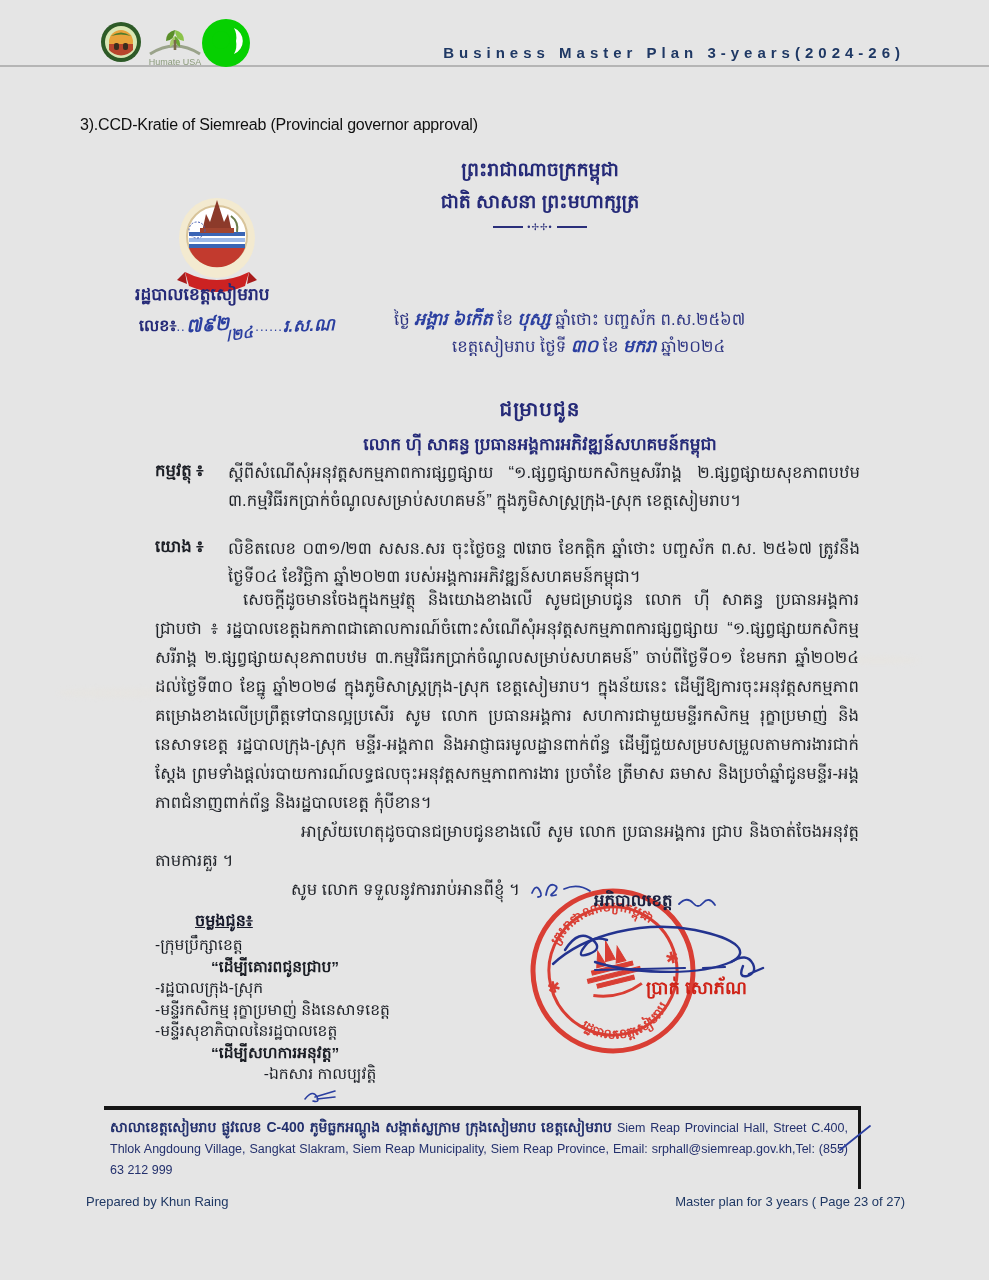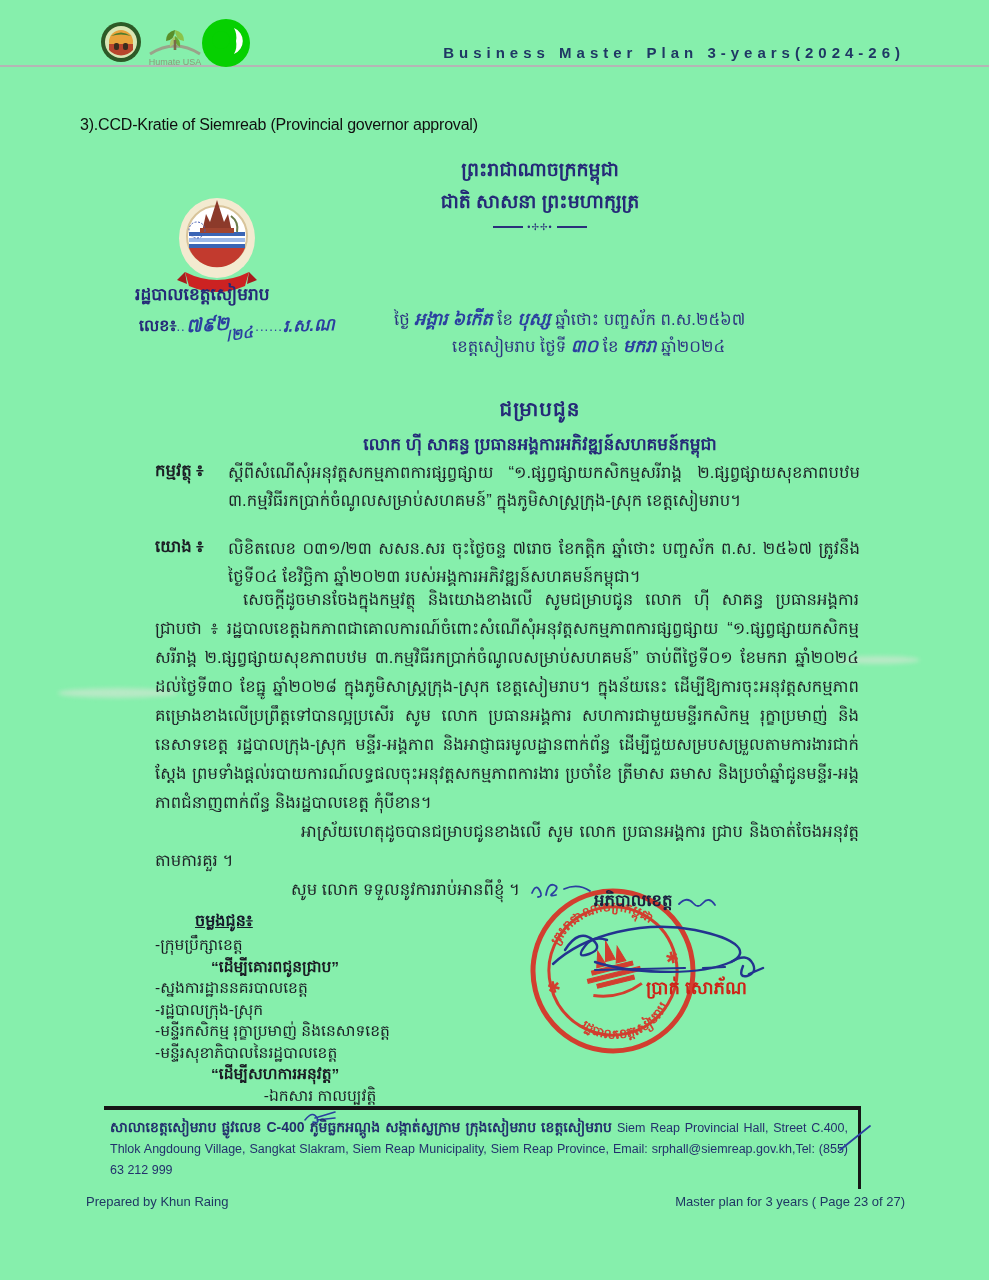--- a/index.html
+++ b/index.html
@@ -1,20 +1,20 @@
 <!DOCTYPE html>
 <html><head>
 <meta charset="utf-8">
 <style>
   * { margin:0; padding:0; box-sizing:border-box; }
   html,body { background:#ffffff; }
   body { font-family:"Liberation Sans", sans-serif; }
   .page {
     position:relative; width:989px; height:1280px; margin:0 auto;
-    background:#86efac; overflow:hidden;
+    background:#e5e5e5; overflow:hidden;
   }
   
   .hdr-rule { position:absolute; left:0; top:65px; width:989px; height:2px; background:#b5b5b5; }
   .logo { position:absolute; }
   .logo-farm { left:100px; top:21px; width:42px; height:42px; }
   .logo-humate { left:146px; top:24px; width:58px; height:44px; }
   .logo-green { left:201px; top:18px; width:50px; height:50px; }
   .doc-title {
     position:absolute; right:84px; top:44px;
     font-size:15px; font-weight:700; letter-spacing:5px; color:#1f3864; white-space:nowrap;
@@ -197,21 +197,20 @@
       <svg class="sig-initials" viewBox="0 0 66 22">
         <path d="M4,14 q4,-10 8,-2 q3,6 -2,6 M18,16 q2,-12 8,-10 q6,2 -1,8 q-5,4 3,2 M36,10 q14,-6 26,2" fill="none" stroke="#2b3fa0" stroke-width="1.8" stroke-linecap="round"></path>
       </svg>
     </div>
   </div>
 
   <div class="cc-block khm">
     <div class="cc-label">ចម្លងជូន៖</div>
     <div class="cc-item">-ក្រុមប្រឹក្សាខេត្ត</div>
     <div class="cc-item cc-quote">“ដើម្បីគោរពជូនជ្រាប”</div>
-    <div class="cc-item">-ស្នងការដ្ឋាននគរបាលខេត្ត</div>
     <div class="cc-item">-រដ្ឋបាលក្រុង-ស្រុក</div>
     <div class="cc-item">-មន្ទីរកសិកម្ម រុក្ខាប្រមាញ់ និងនេសាទខេត្ត</div>
     <div class="cc-item">-មន្ទីរសុខាភិបាលនៃរដ្ឋបាលខេត្ត</div>
     <div class="cc-item cc-quote">“ដើម្បីសហការអនុវត្ត”</div>
     <div class="cc-item cc-last">
       <span>-ឯកសារ កាលប្បវត្តិ</span>
       <svg class="cc-pen" viewBox="0 0 34 16">
         <path d="M2,12 q8,-10 12,-2 q3,6 -4,4 M12,10 l20,-6 M14,12 l18,-2" fill="none" stroke="#2b3fa0" stroke-width="1.6" stroke-linecap="round"></path>
       </svg>
     </div>

